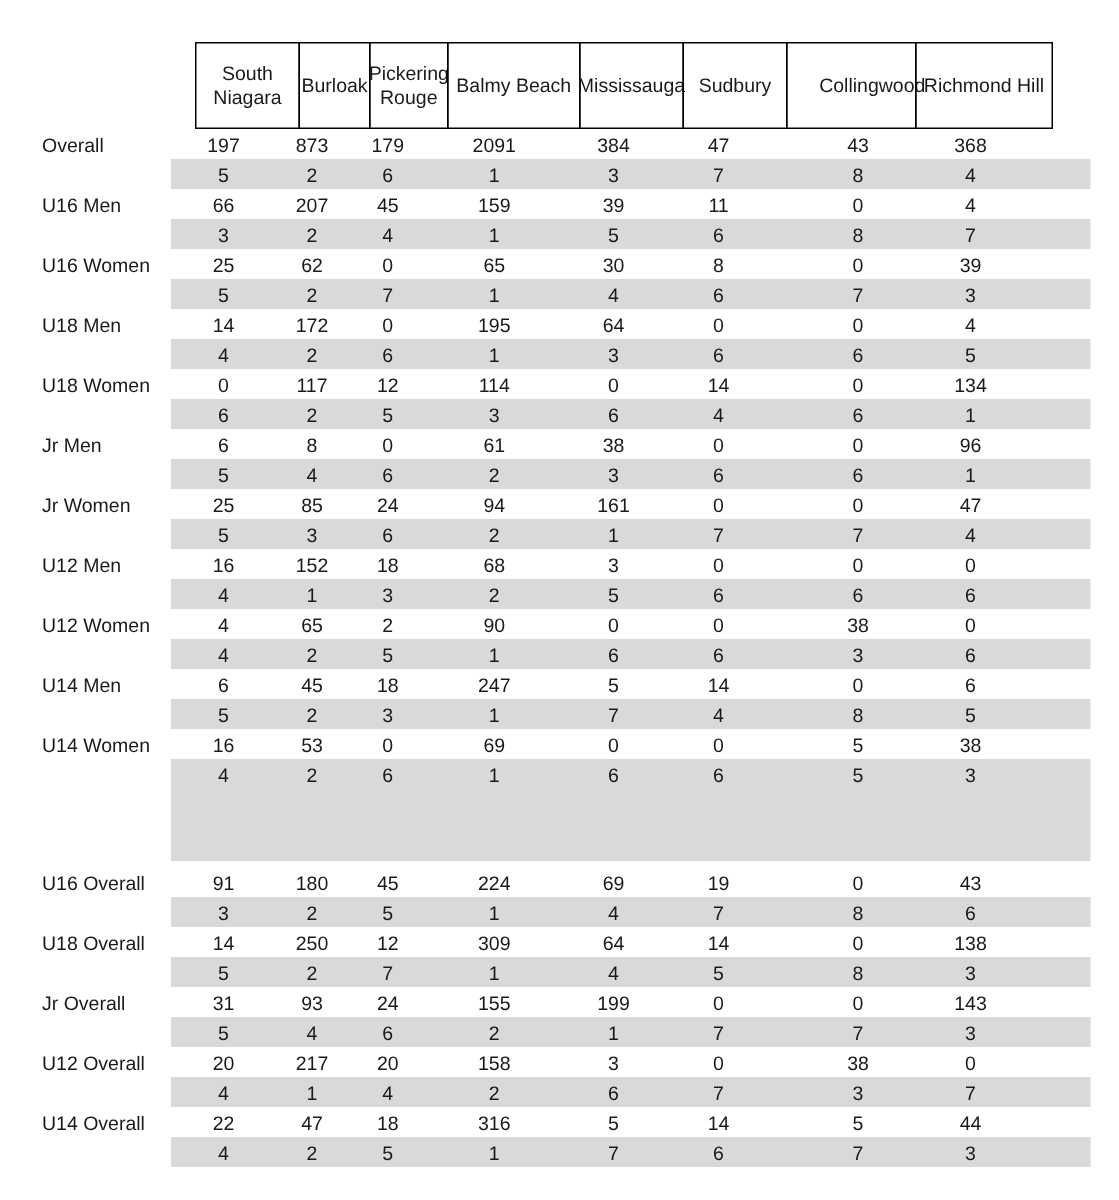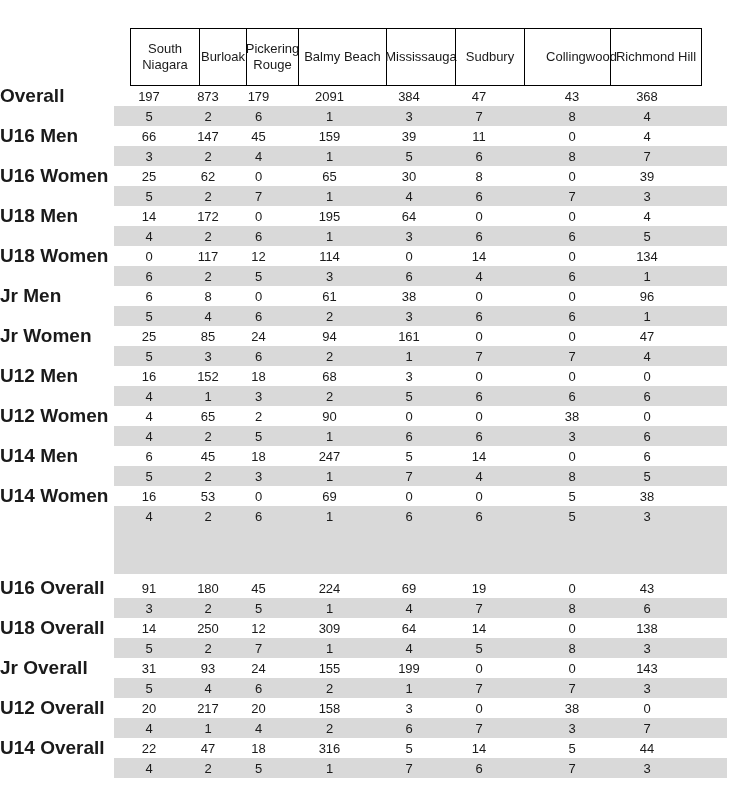--- a/index.html
+++ b/index.html
@@ -1,19 +1,19 @@
 <!DOCTYPE html>
 <html><head>
 <meta charset="utf-8">
 <style>
   html,body{margin:0;padding:0;background:#ffffff;}
   body{width:746px;height:800px;position:relative;font-family:"Liberation Sans",sans-serif;color:#1a1a1a;}
   .tbl{position:absolute;top:28px;left:0;width:727px;}
   .row{display:flex;}
-  .label-cell{width:114px;box-sizing:border-box;display:flex;align-items:center;font-size:19px;white-space:nowrap;font-weight:bold;}
+  .label-cell{width:114px;box-sizing:border-box;padding-left:28px;display:flex;align-items:center;font-size:13px;white-space:nowrap;}
   .cells{display:flex;width:613px;box-sizing:border-box;}
   .cells > div{box-sizing:border-box;display:flex;align-items:center;justify-content:center;text-align:center;font-size:13px;}
   .cells > div:nth-child(1){width:70px;}
   .cells > div:nth-child(2){width:48px;}
   .cells > div:nth-child(3){width:53px;}
   .cells > div:nth-child(4){width:89px;}
   .cells > div:nth-child(5){width:70px;}
   .cells > div:nth-child(6){width:70px;}
   .cells > div:nth-child(7){width:87px;padding-left:29px;}
   .cells > div:nth-child(8){width:92px;}
@@ -68,21 +68,21 @@
           <div>3</div>
           <div>7</div>
           <div>8</div>
           <div>4</div>
         </div>
       </div>
       <div class="row data-row">
         <div class="label-cell">U16 Men</div>
         <div class="cells">
           <div>66</div>
-          <div>147</div>
+          <div>207</div>
           <div>45</div>
           <div>159</div>
           <div>39</div>
           <div>11</div>
           <div>0</div>
           <div>4</div>
         </div>
       </div>
       <div class="row data-row">
         <div class="label-cell"></div>

